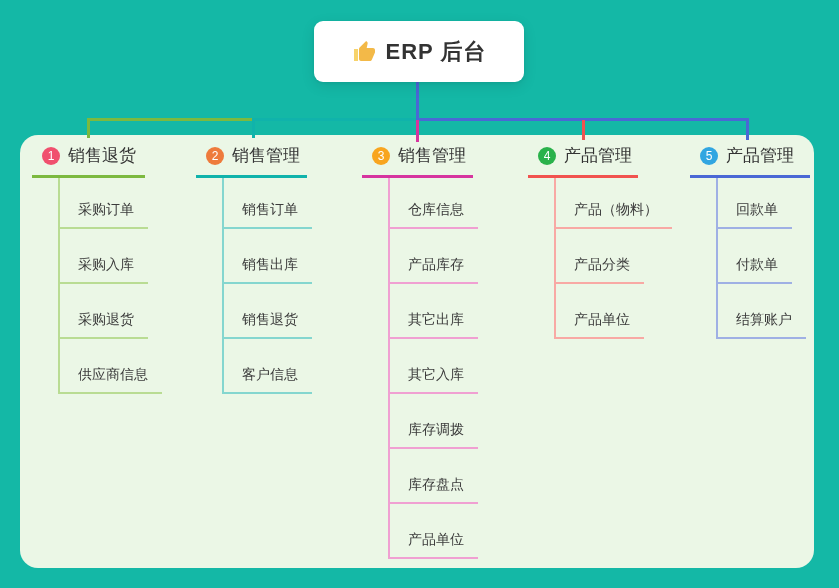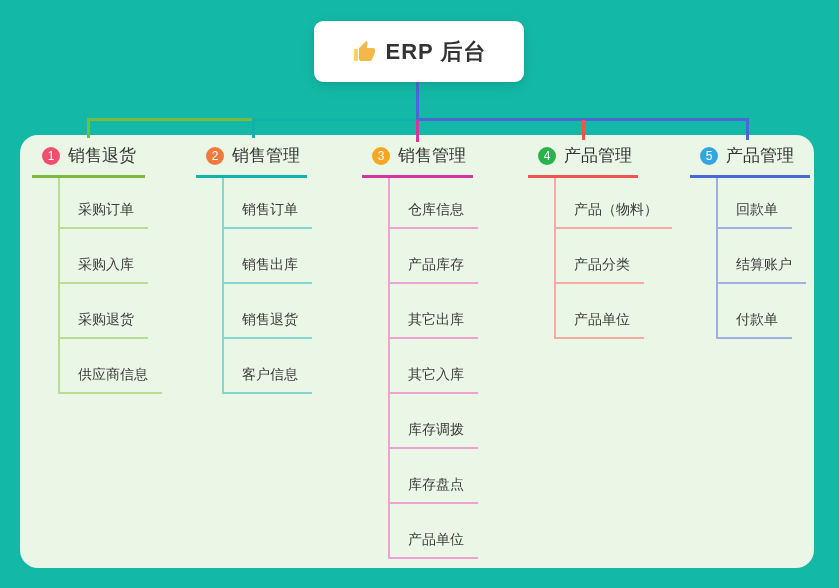--- a/index.html
+++ b/index.html
@@ -185,21 +185,21 @@
   <div class="branch b5" style="--c: #4a68d5; --cl: #9fb0e4; --cb: #31a6e1;">
     <div class="branch-header">
       <span class="badge">5</span>
       <span class="branch-label">产品管理</span>
     </div>
     <div class="children">
       <div class="child-row">
           <span class="child-node">回款单</span>
         </div>
       <div class="child-row">
+          <span class="child-node">付款单</span>
+        </div>
+      <div class="child-row">
           <span class="child-node">结算账户</span>
         </div>
-      <div class="child-row">
-          <span class="child-node">付款单</span>
-        </div>
     </div>
   </div>
 
 </div>
 
 </body></html>

